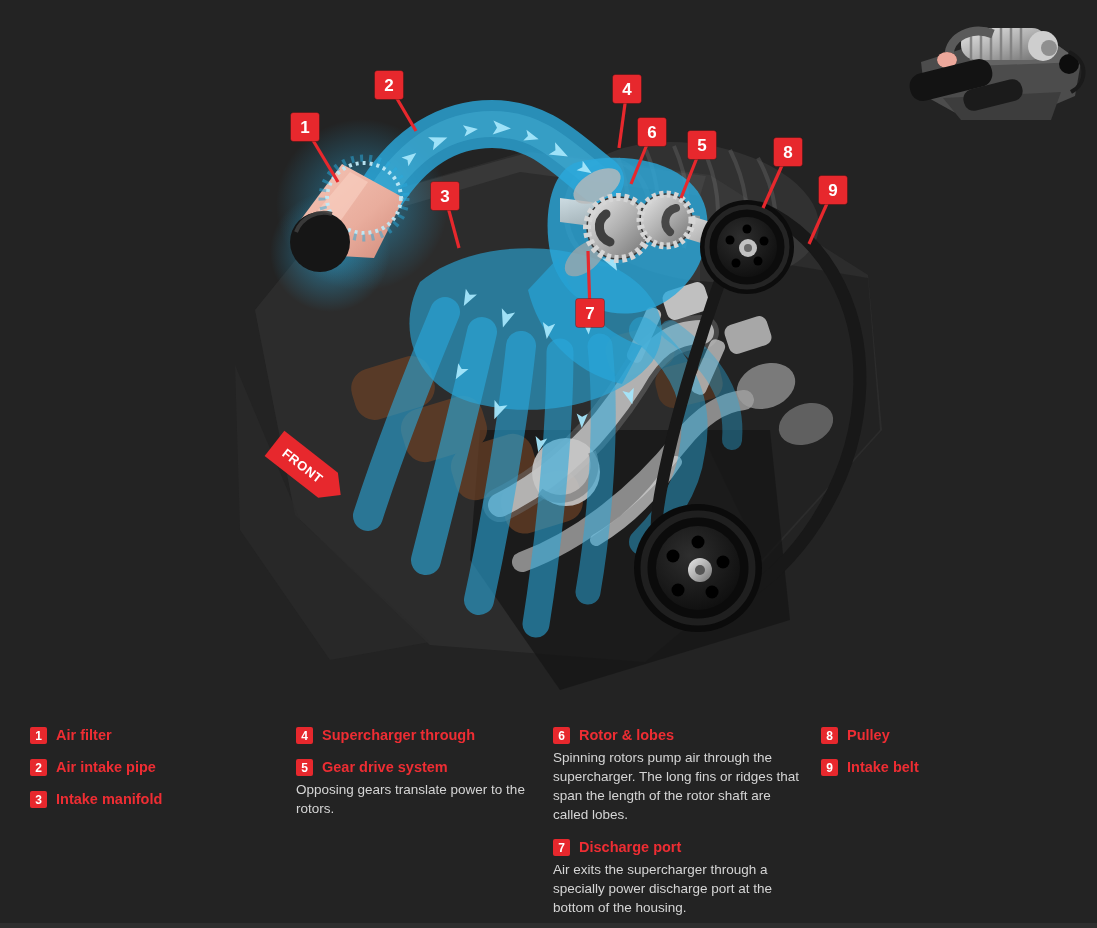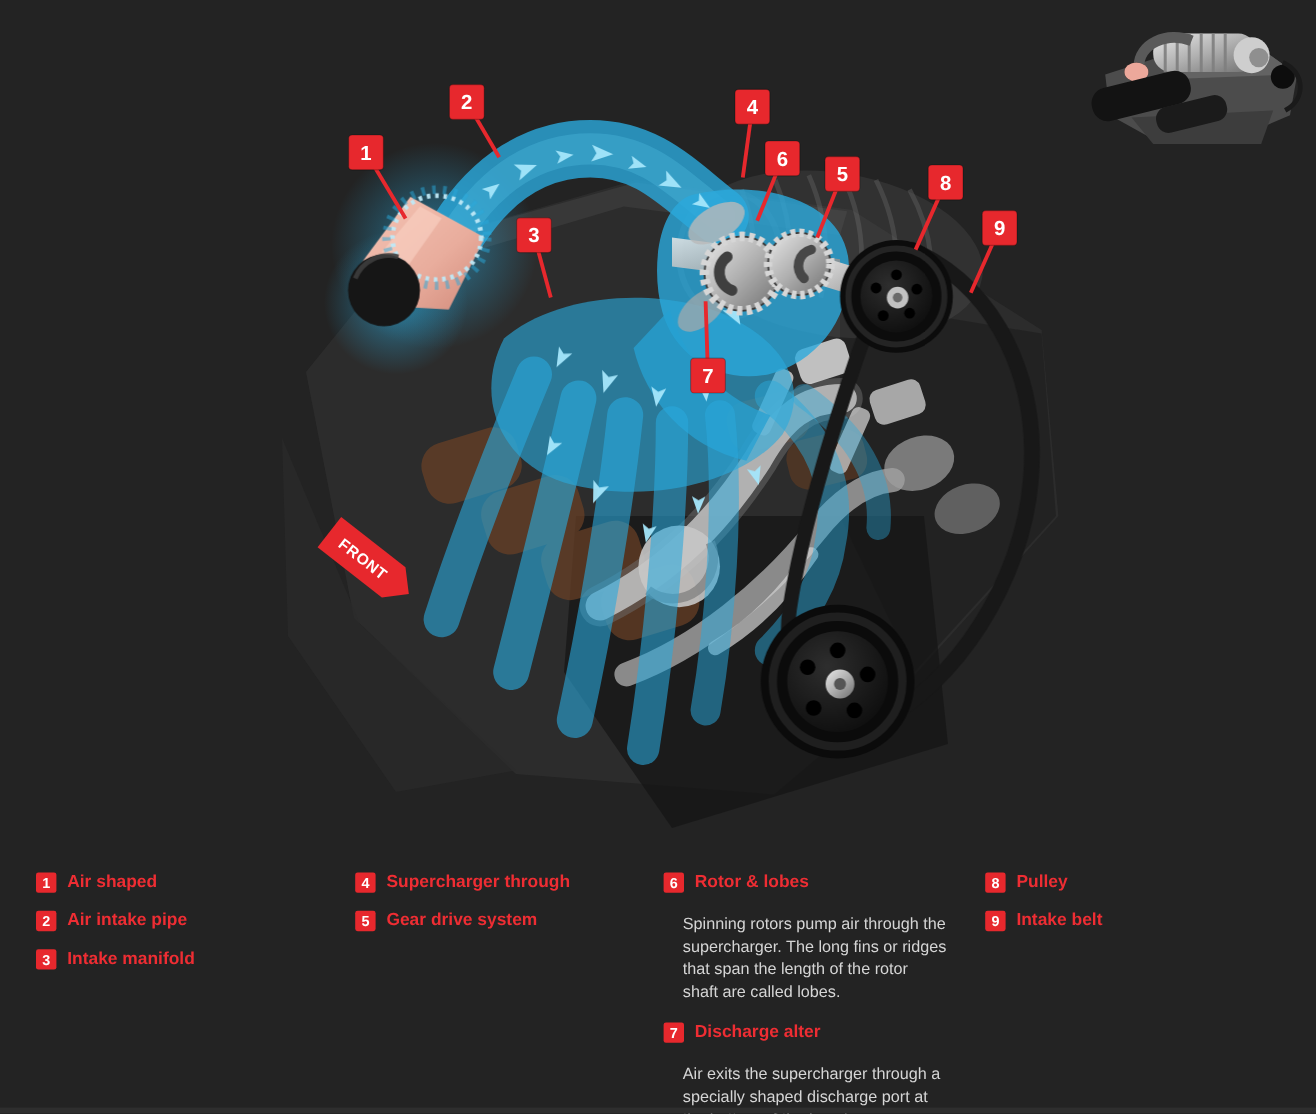--- a/index.html
+++ b/index.html
@@ -9,21 +9,21 @@
   .marker-num{font:bold 17px "Liberation Sans",sans-serif;fill:#ffffff;}
   .front-text{font:bold 13px "Liberation Sans",sans-serif;fill:#ffffff;letter-spacing:.5px;}
 
   .legend{position:absolute;left:30px;top:727px;width:1046px;display:grid;
           grid-template-columns:250px 241px 252px 253px;column-gap:16px;}
   .item{margin:0 0 15px 0;}
   .item-head{display:flex;align-items:center;gap:9px;margin:0 0 4px 0;}
   .badge{flex:0 0 auto;width:17px;height:17px;border-radius:2px;background:#e7282d;
          color:#fff;font-size:12px;font-weight:bold;display:flex;align-items:center;justify-content:center;}
   .title{color:#ee2d33;font-weight:bold;font-size:14.5px;line-height:17px;}
-  .body{color:#d5d5d5;font-size:13.5px;line-height:19px;margin:16px;}
+  .body{color:#d5d5d5;font-size:13.5px;line-height:19px;margin:0;}
   .bottom-strip{position:absolute;left:0;bottom:0;width:100%;height:5px;background:#2e2e2e;}
 </style>
 </head>
 <body>
 
 <div class="stage">
 
 <svg class="diagram" width="1097" height="928" viewBox="0 0 1097 928">
   <defs>
     <linearGradient id="silverGrad" x1="0" y1="0" x2="1" y2="1">
@@ -277,21 +277,21 @@
     <circle cx="166" cy="60" r="10" fill="#0d0d0d"></circle>
     <path d="M 166,48 C 184,56 186,78 168,88" fill="none" stroke="#1a1a1a" stroke-width="4"></path>
   </g>
 </svg>
 
 <div class="legend">
   <div class="col">
     <div class="item">
       <div class="item-head">
         <span class="badge">1</span>
-        <span class="title">Air shaped</span>
+        <span class="title">Air filter</span>
       </div>
     </div>
     <div class="item">
       <div class="item-head">
         <span class="badge">2</span>
         <span class="title">Air intake pipe</span>
       </div>
     </div>
     <div class="item">
       <div class="item-head">
@@ -306,37 +306,38 @@
       <div class="item-head">
         <span class="badge">4</span>
         <span class="title">Supercharger through</span>
       </div>
     </div>
     <div class="item">
       <div class="item-head">
         <span class="badge">5</span>
         <span class="title">Gear drive system</span>
       </div>
+      <p class="body">Opposing gears translate power to the rotors.</p>
     </div>
   </div>
 
   <div class="col">
     <div class="item">
       <div class="item-head">
         <span class="badge">6</span>
         <span class="title">Rotor &amp; lobes</span>
       </div>
       <p class="body">Spinning rotors pump air through the supercharger. The long fins or ridges that span the length of the rotor shaft are called lobes.</p>
     </div>
     <div class="item">
       <div class="item-head">
         <span class="badge">7</span>
-        <span class="title">Discharge alter</span>
-      </div>
-      <p class="body">Air exits the supercharger through a specially shaped discharge port at the bottom of the housing.</p>
+        <span class="title">Discharge port</span>
+      </div>
+      <p class="body">Air exits the supercharger through a specially power discharge port at the bottom of the housing.</p>
     </div>
   </div>
 
   <div class="col">
     <div class="item">
       <div class="item-head">
         <span class="badge">8</span>
         <span class="title">Pulley</span>
       </div>
     </div>

